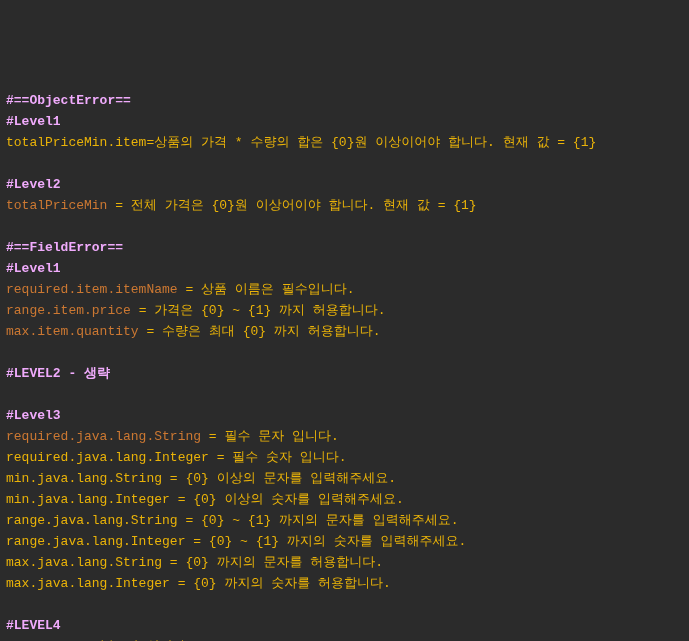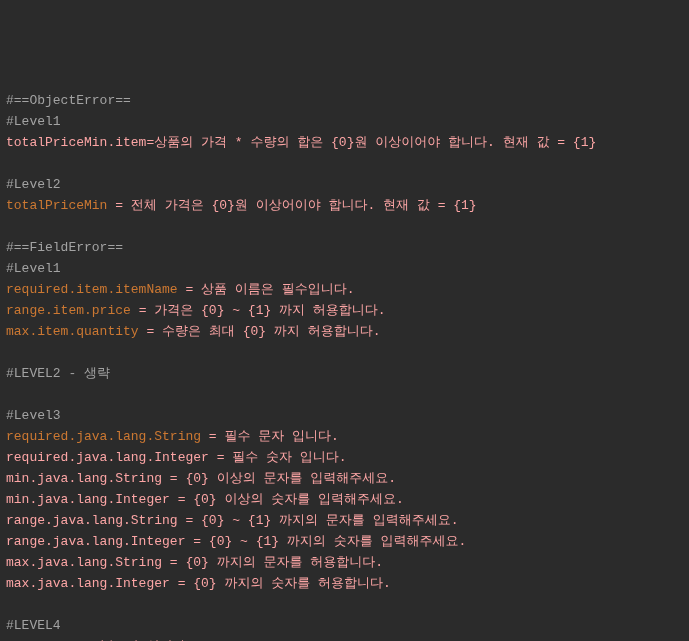--- a/index.html
+++ b/index.html
@@ -13,23 +13,23 @@
     white-space: pre;
     width: 689px;
     height: 641px;
     box-sizing: border-box;
     overflow: hidden;
   }
   .line {
     display: block;
     min-height: 21px;
   }
-  .comment { color: #a3a3a3; }
+  .comment { color: #f0abfc; font-weight: bold; }
   .key     { color: #cc7832; text-align: center; }
-  .value   { color: #fca5a5; }
+  .value   { color: #eab308; }
 </style>
 </head>
 <body>
 
 
 
 <div id="code-block"><span class="line"><span class="comment">#==ObjectError==</span></span><span class="line"><span class="comment">#Level1</span></span><span class="line"><span class="value">totalPriceMin.item=상품의 가격 * 수량의 합은 {0}원 이상이어야 합니다. 현재 값 = {1}</span></span><span class="line"></span><span class="line"><span class="comment">#Level2</span></span><span class="line"><span class="key">totalPriceMin</span><span class="value"> = </span><span class="value">전체 가격은 {0}원 이상어이야 합니다. 현재 값 = {1}</span></span><span class="line"></span><span class="line"><span class="comment">#==FieldError==</span></span><span class="line"><span class="comment">#Level1</span></span><span class="line"><span class="key">required.item.itemName</span><span class="value"> = </span><span class="value">상품 이름은 필수입니다.</span></span><span class="line"><span class="key">range.item.price</span><span class="value"> = </span><span class="value">가격은 {0} ~ {1} 까지 허용합니다.</span></span><span class="line"><span class="key">max.item.quantity</span><span class="value"> = </span><span class="value">수량은 최대 {0} 까지 허용합니다.</span></span><span class="line"></span><span class="line"><span class="comment">#LEVEL2 - 생략</span></span><span class="line"></span><span class="line"><span class="comment">#Level3</span></span><span class="line"><span class="key">required.java.lang.String</span><span class="value"> = </span><span class="value">필수 문자 입니다.</span></span><span class="line"><span class="value">required.java.lang.Integer = 필수 숫자 입니다.</span></span><span class="line"><span class="value">min.java.lang.String = {0} 이상의 문자를 입력해주세요.</span></span><span class="line"><span class="value">min.java.lang.Integer = {0} 이상의 숫자를 입력해주세요.</span></span><span class="line"><span class="value">range.java.lang.String = {0} ~ {1} 까지의 문자를 입력해주세요.</span></span><span class="line"><span class="value">range.java.lang.Integer = {0} ~ {1} 까지의 숫자를 입력해주세요.</span></span><span class="line"><span class="value">max.java.lang.String = {0} 까지의 문자를 허용합니다.</span></span><span class="line"><span class="value">max.java.lang.Integer = {0} 까지의 숫자를 허용합니다.</span></span><span class="line"></span><span class="line"><span class="comment">#LEVEL4</span></span><span class="line"><span class="key">required</span><span class="value"> = </span><span class="value">필수 값 입니다.</span></span></div>
 
 
 

